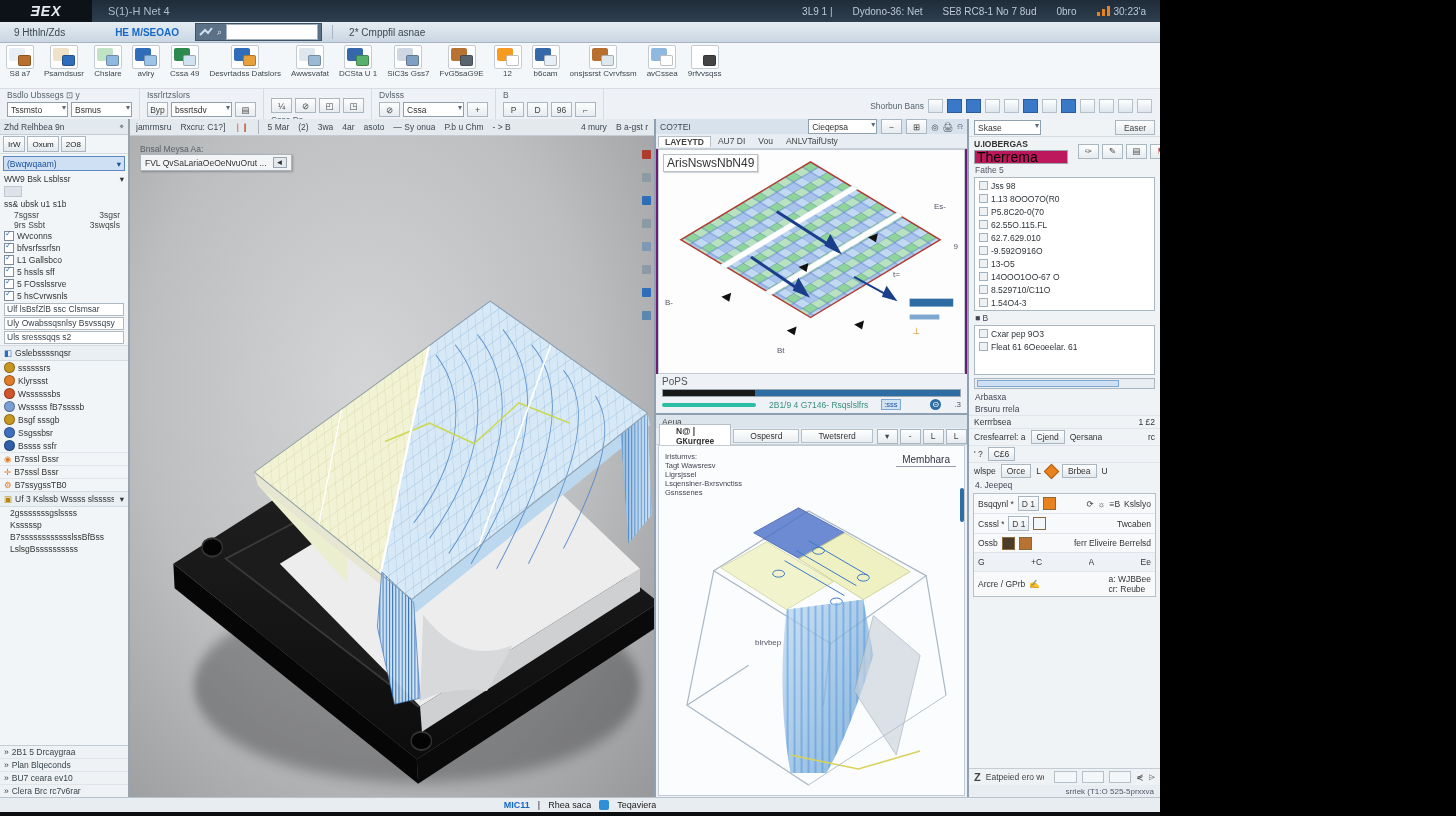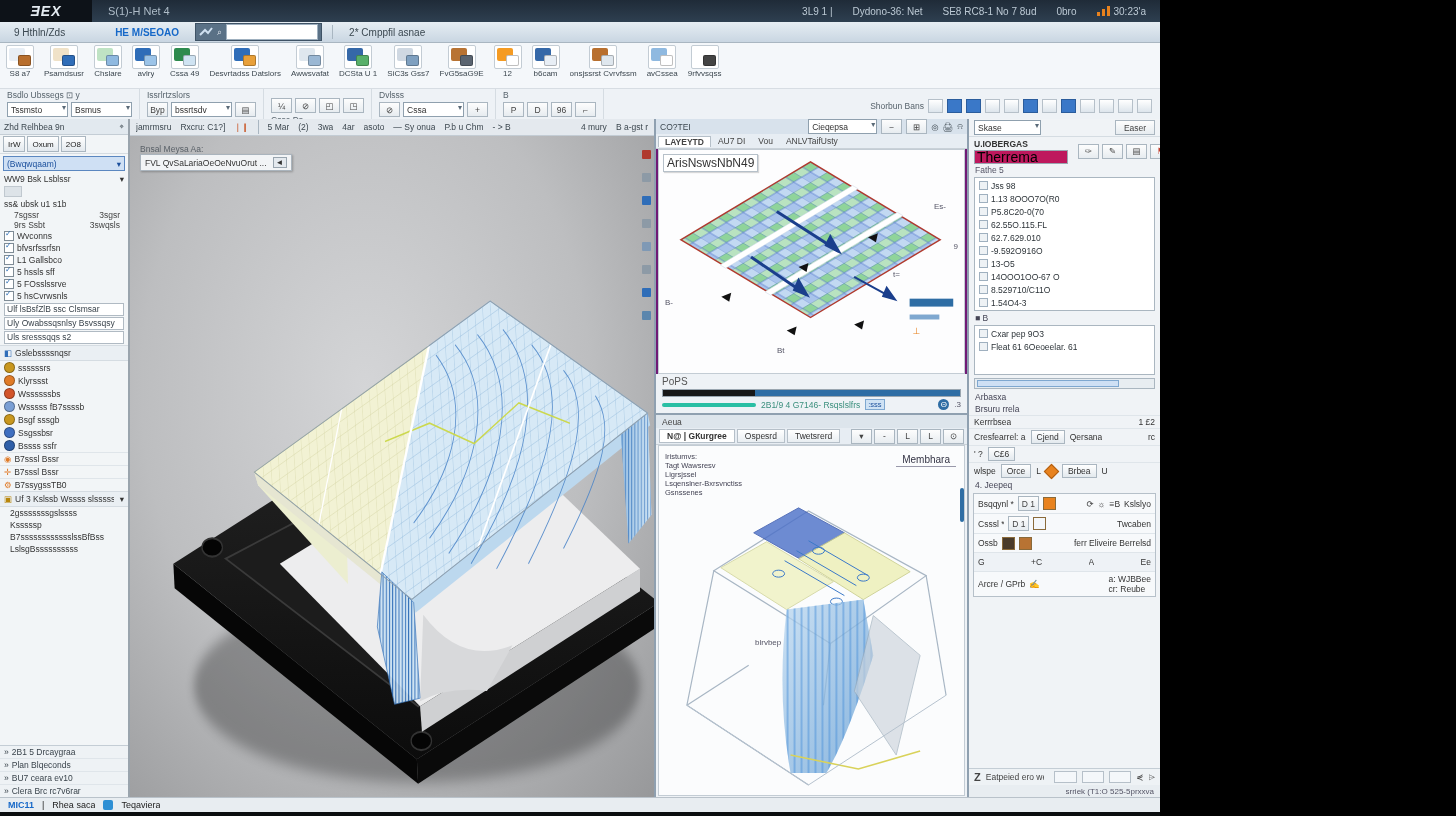--- a/index.html
+++ b/index.html
@@ -97,31 +97,31 @@
   .ptab{padding:0 6px;color:#444;}
   .ptab.active{background:#fff;border:1px solid #b6c0c9;border-bottom:none;font-weight:bold;}
   .meshwrap{flex:1;position:relative;background:#fdfdfe;margin:0 2px;border:1px solid #c3ccd4;overflow:hidden;}
   .chip{position:absolute;left:4px;top:4px;background:#fff;border:1px solid #b6c0c9;font-size:12px;
         padding:1px 3px;color:#333;box-shadow:1px 1px 1px rgba(0,0,0,.15);}
   .progrows{padding:2px 6px 3px;display:flex;flex-direction:column;gap:2px;background:#eef2f6;}
   .pops{font-size:10px;color:#555;}
   .pbar1{height:6px;display:flex;border:1px solid #9aa6b0;}
   .pbar1 .seg1{background:#181818;width:31%;}
   .pbar1 .seg2{background:#2e6da4;flex:1;}
-  .prow2{display:flex;align-items:center;gap:5px;font-size:8.5px;color:#3c6;}
+  .prow2{display:flex;align-items:center;gap:13px;font-size:8.5px;color:#3c6;}
   .pbar2{height:4px;width:94px;background:#2abfa4;border-radius:2px;}
   .pchip{border:1px solid #7fa8d0;background:#cfe2f4;color:#1b4f9c;font-size:7.5px;padding:0 2px;}
   .pcircle{width:11px;height:11px;border-radius:50%;background:#2e6da4;color:#fff;font-size:8px;
            display:flex;align-items:center;justify-content:center;}
   .arealbl{height:13px;display:flex;align-items:center;font-size:8.5px;color:#444;padding:0 6px;
            background:#dde5ec;}
   .pbot{flex:1;display:flex;flex-direction:column;background:#eef2f6;min-height:0;}
   .pbot-tabs{height:16px;display:flex;align-items:center;gap:2px;font-size:8.5px;padding:0 3px;
              background:#e7edf3;border-bottom:1px solid #c9d1d8;}
-  .btab{border:1px solid #b6c0c9;background:linear-gradient(#fff,#e9eef2);padding:1px 7px;color:#333;}
+  .btab{border:1px solid #b6c0c9;background:linear-gradient(#fff,#e9eef2);padding:1px 16px;color:#333;}
   .btab.active{background:#fff;font-weight:bold;}
   .wirewrap{flex:1;position:relative;background:#fbfcfd;margin:0 2px 2px;border:1px solid #c3ccd4;overflow:hidden;}
   .info{position:absolute;left:6px;top:6px;font-size:7.5px;color:#445;line-height:9px;}
   .mlabel{position:absolute;font-size:8px;color:#556;}
   .boxlabel{position:absolute;right:8px;top:8px;border-bottom:1px solid #99a;font-size:10px;color:#334;padding:0 6px 1px;}
   .bluescroll{position:absolute;right:0;top:42px;width:4px;height:34px;background:#2e6da4;border-radius:2px;}
   
   .rightcol{flex:1;background:#f0f3f6;display:flex;flex-direction:column;font-size:8.5px;overflow:hidden;}
   .rc-top{height:17px;display:flex;align-items:center;gap:6px;padding:0 5px;border-bottom:1px solid #d5dce2;}
   .rc-title{font-weight:bold;color:#333;padding:2px 5px 0;}
@@ -139,21 +139,21 @@
   .diamond{width:9px;height:9px;background:#e8821e;transform:rotate(45deg);border:1px solid #b05e10;flex:none;}
   .formbox{margin:2px 4px;border:1px solid #b6c0c9;background:#f7f9fb;}
   .frow{display:flex;align-items:center;gap:4px;padding:2px 4px;border-bottom:1px solid #dfe5ea;color:#333;min-height:14px;}
   .fsq{width:11px;height:11px;border:1px solid #8a6a3a;flex:none;}
   .rc-bottom{margin-top:auto;}
   .rb-bar{height:16px;display:flex;align-items:center;gap:5px;padding:0 5px;border-top:1px solid #c4cdd5;background:#eef2f5;color:#444;}
   .ghost{width:24px;height:10px;border:1px solid #b6c0c9;background:#f4f7fa;}
   .rb-status{height:13px;display:flex;align-items:center;justify-content:flex-end;gap:6px;padding:0 6px;color:#556;background:#e8edf1;font-size:8px;}
   
   .statusbar{position:absolute;left:0;right:0;bottom:4px;height:14px;background:#e8edf1;
-             border-top:1px solid #b9c2ca;display:flex;align-items:center;font-size:9px;gap:8px;padding:0 8px;}
+             border-top:1px solid #b9c2ca;display:flex;align-items:center;font-size:9px;gap:8px;padding:0 8px;justify-content:center;}
   .sb-app{color:#1668c8;font-weight:bold;}
   .sb-ico{width:10px;height:10px;border-radius:2px;background:#2e8fd4;}
   .bottomedge{position:absolute;left:0;right:0;bottom:0;height:4px;background:#0b0d0f;}
   .tx{white-space:nowrap;overflow:hidden;text-overflow:clip;}
 </style>
 </head>
 <body>
 
 <div id="app">
 

